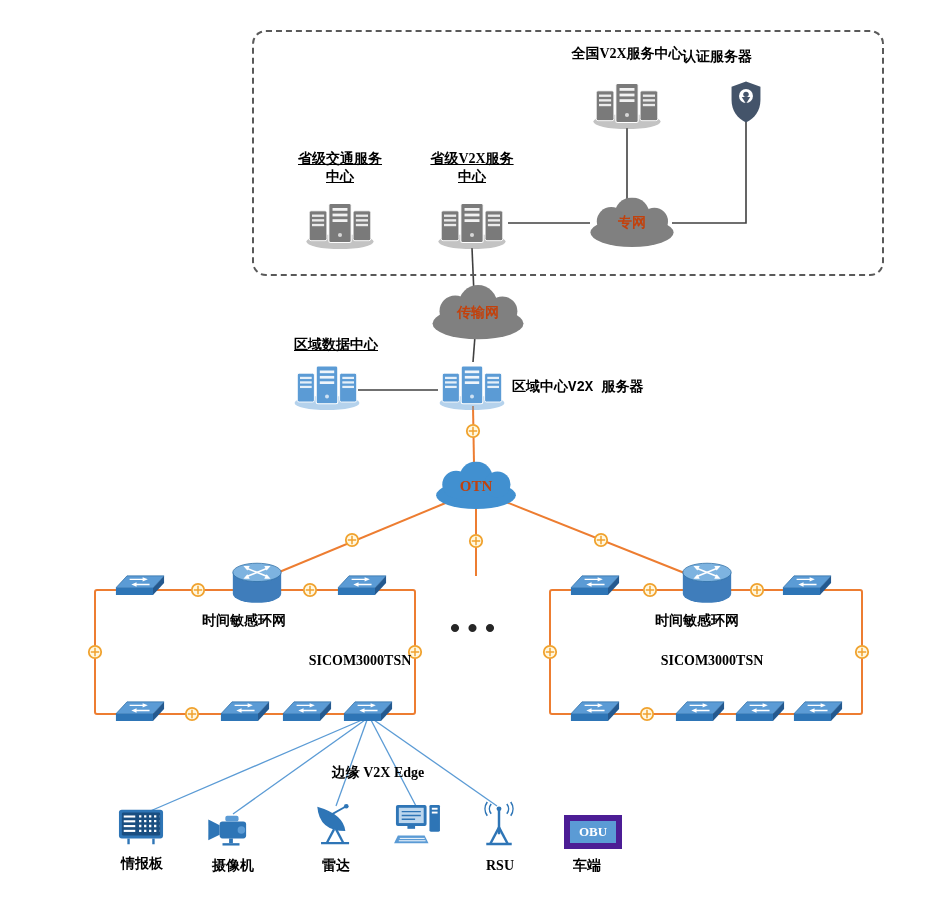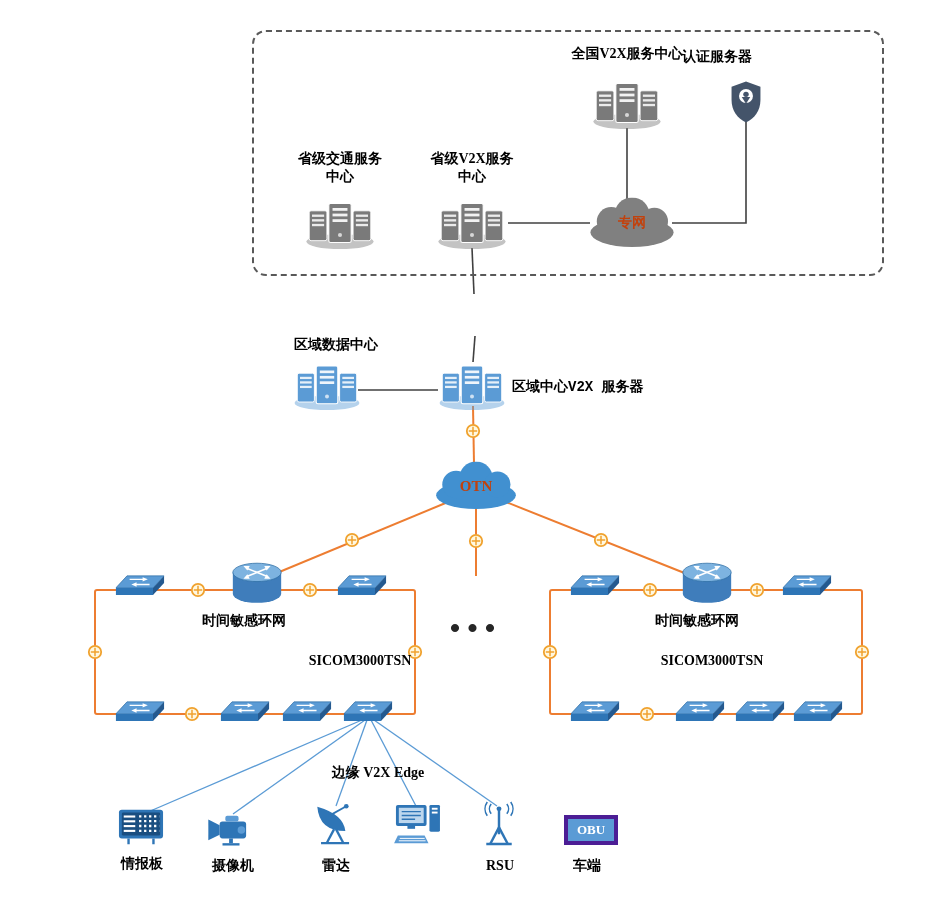--- a/index.html
+++ b/index.html
@@ -3,32 +3,32 @@
 <meta charset="utf-8">
 <style>
   html,body{margin:0;padding:0;background:#ffffff;}
   .canvas{position:relative;width:952px;height:906px;background:#ffffff;overflow:hidden;
           font-family:"Liberation Serif","DejaVu Serif",serif;padding-left:8px;}
   .lines{position:absolute;left:0;top:0;width:952px;height:906px;}
   .node{position:absolute;}
   .node svg{display:block;width:100%;height:100%;}
   .lbl{position:absolute;font-weight:bold;font-size:14px;color:#000;text-align:center;line-height:1.3;
        font-family:"Liberation Serif","DejaVu Serif",serif;}
-  .lbl .ln{display:block;}
+  .lbl .ln{display:block;text-decoration:underline;}
   .left-align{text-align:left;font-family:Liberation Mono, monospace;}
   .dashed-box{position:absolute;border:2px dashed #595959;border-radius:14px;}
   .cloud{position:absolute;display:flex;align-items:center;justify-content:center;}
   .cloud svg{position:absolute;left:0;top:0;width:100%;height:100%;}
   .cloud .cloud-label{position:relative;z-index:1;color:#c2410c;font-weight:bold;font-size:14px;}
   .cloud-gray{color:#808080;}
   .cloud-blue{color:#4190d0;}
   .gray{color:#7a7a7a;}
   .blue{color:#5b9bd5;}
   .dots{font-size:30px;letter-spacing:7px;color:#262626;}
-  .obu-box{position:absolute;background:#5b9bd5;border:4px solid #4c1d95;color:#ffffff;font-weight:bold;
+  .obu-box{position:absolute;background:#5b9bd5;border:6px solid #4c1d95;color:#ffffff;font-weight:bold;
            font-size:13px;display:flex;align-items:center;justify-content:center;
            font-family:"Liberation Serif","DejaVu Serif",serif;}
   .defs-holder{position:absolute;width:0;height:0;overflow:hidden;}
 </style>
 </head>
 <body>
 
 <svg class="defs-holder" aria-hidden="true">
   <defs>
     <symbol id="sym-servers" viewBox="0 0 80 60">
@@ -233,22 +233,28 @@
       </svg>
   </div>
 
   <div class="cloud" style="left:584px;top:197px;width:96px;height:52px;">
     <svg class="cloud-gray" viewBox="0 0 120 64">
         <use href="#sym-cloud"></use>
       </svg>
     <span class="cloud-label">专网</span>
   </div>
 
-
-  <div class="lbl" style="left:276px;top:336px;width:120px;">区域数据中心</div>
+  <div class="cloud" style="left:424px;top:285px;width:108px;height:56px;">
+    <svg class="cloud-gray" viewBox="0 0 120 64">
+        <use href="#sym-cloud"></use>
+      </svg>
+    <span class="cloud-label">传输网</span>
+  </div>
+
+  <div class="lbl" style="left:276px;top:336px;width:120px;text-decoration:underline;">区域数据中心</div>
   <div class="node" style="left:289px;top:357px;width:76px;height:54px;">
     <svg class="blue" viewBox="0 0 80 60">
         <use href="#sym-servers"></use>
       </svg>
   </div>
 
   <div class="node" style="left:434px;top:357px;width:76px;height:54px;">
     <svg class="blue" viewBox="0 0 80 60">
         <use href="#sym-servers"></use>
       </svg>

